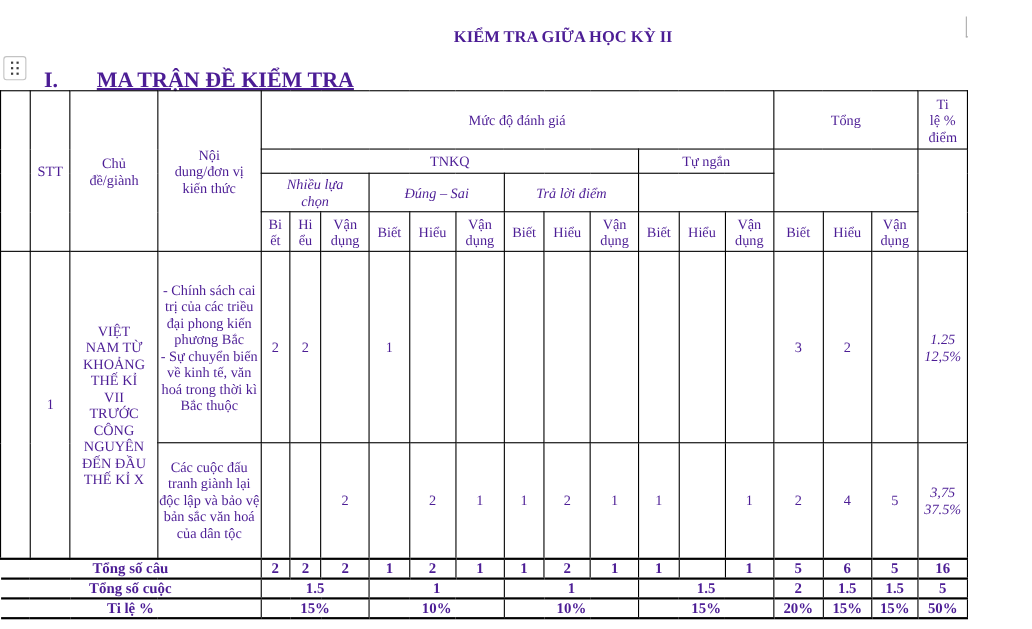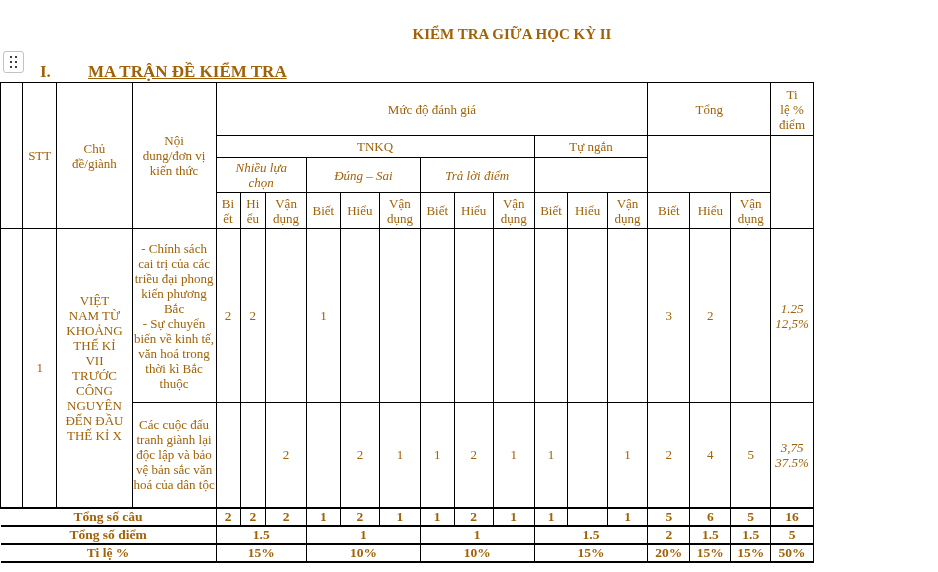--- a/index.html
+++ b/index.html
@@ -1,22 +1,22 @@
 <!DOCTYPE html>
 <html><head>
 <meta charset="utf-8">
 <style>
   html,body{margin:0;padding:0;background:#fff;}
-  .page{position:relative;width:814px;height:572px;background:#ffffff;overflow:hidden;
-        font-family:"Liberation Serif","DejaVu Serif",serif;color:#a16207;}
+  .page{position:relative;width:880px;height:572px;background:#ffffff;overflow:hidden;
+        font-family:"Liberation Serif","DejaVu Serif",serif;color:#4c1d95;}
 
   
   .title{position:absolute;top:26px;left:86px;width:852px;text-align:center;
          font-weight:bold;font-size:15px;line-height:17px;}
-  .section{position:absolute;top:62px;left:40px;font-weight:bold;font-size:17px;}
+  .section{position:absolute;top:62px;left:40px;font-weight:bold;font-size:20px;}
   .section .num{display:inline-block;width:48px;}
   .section .txt{text-decoration:underline;}
 
   
   table.matrix{position:absolute;top:82px;left:0;border-collapse:collapse;table-layout:fixed;}
   .matrix td,.matrix th{border:1px solid #000;padding:0;font-size:13px;line-height:15px;
          text-align:center;vertical-align:middle;overflow:hidden;font-weight:normal;}
   .matrix th{font-weight:normal;}
   .pre{white-space:pre-line;}
   .it{font-style:italic;font-size:13.5px;}
@@ -225,21 +225,21 @@
       <td>1</td>
       <td></td>
       <td>1</td>
       <td>5</td>
       <td>6</td>
       <td>5</td>
       <td class="br2">16</td>
     </tr>
 
     <tr class="frow hf">
-      <td colspan="4" class="flabel">Tổng số điểm</td>
+      <td colspan="4" class="flabel">Tổng số cuộc</td>
       <td colspan="3">1.5</td>
       <td colspan="3">1</td>
       <td colspan="3">1</td>
       <td colspan="3">1.5</td>
       <td>2</td>
       <td>1.5</td>
       <td>1.5</td>
       <td class="br2">5</td>
     </tr>
 

